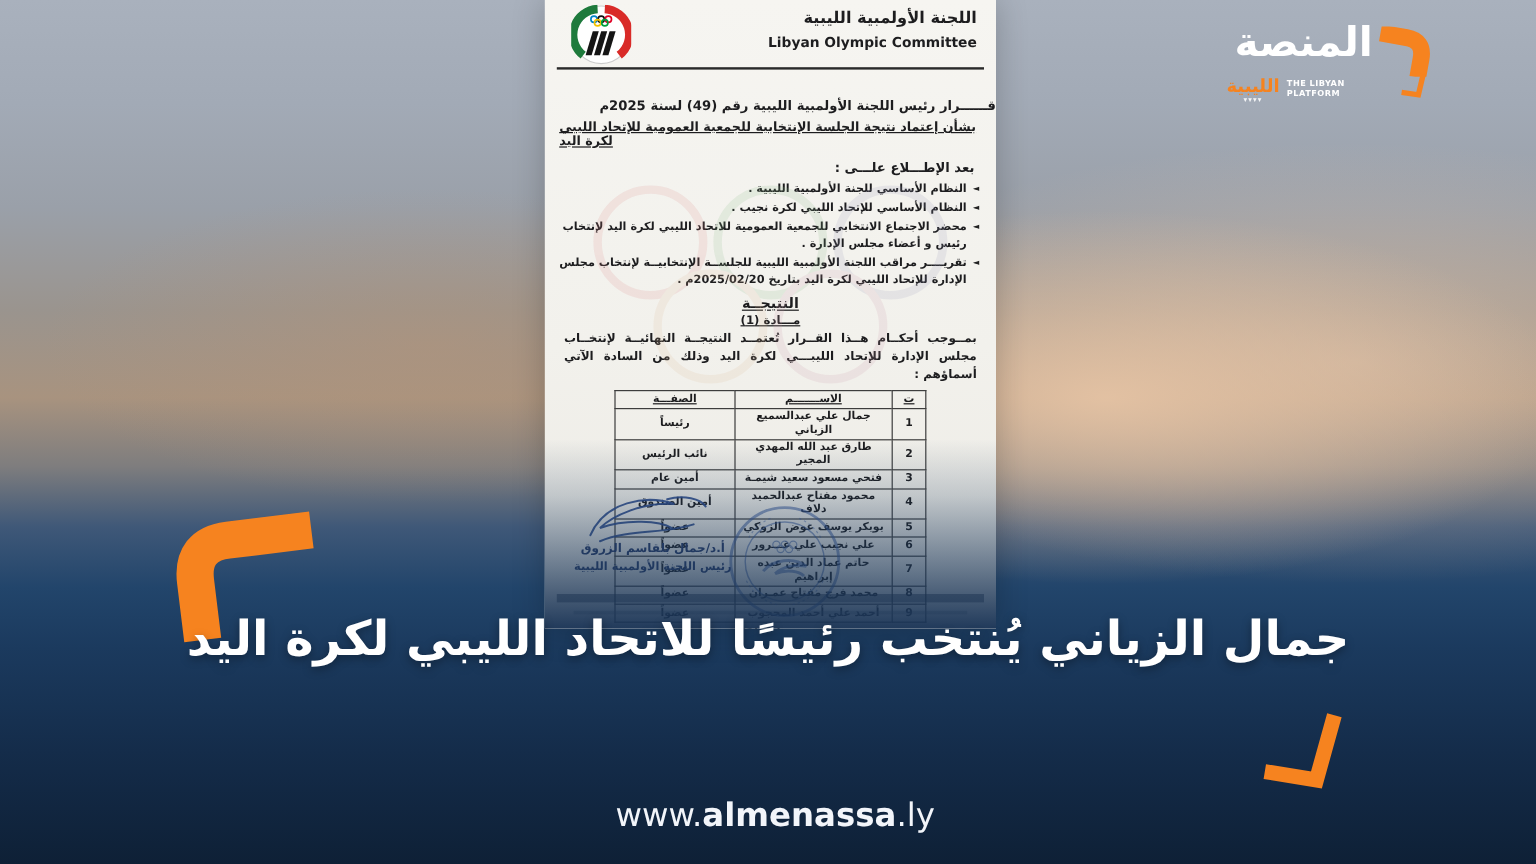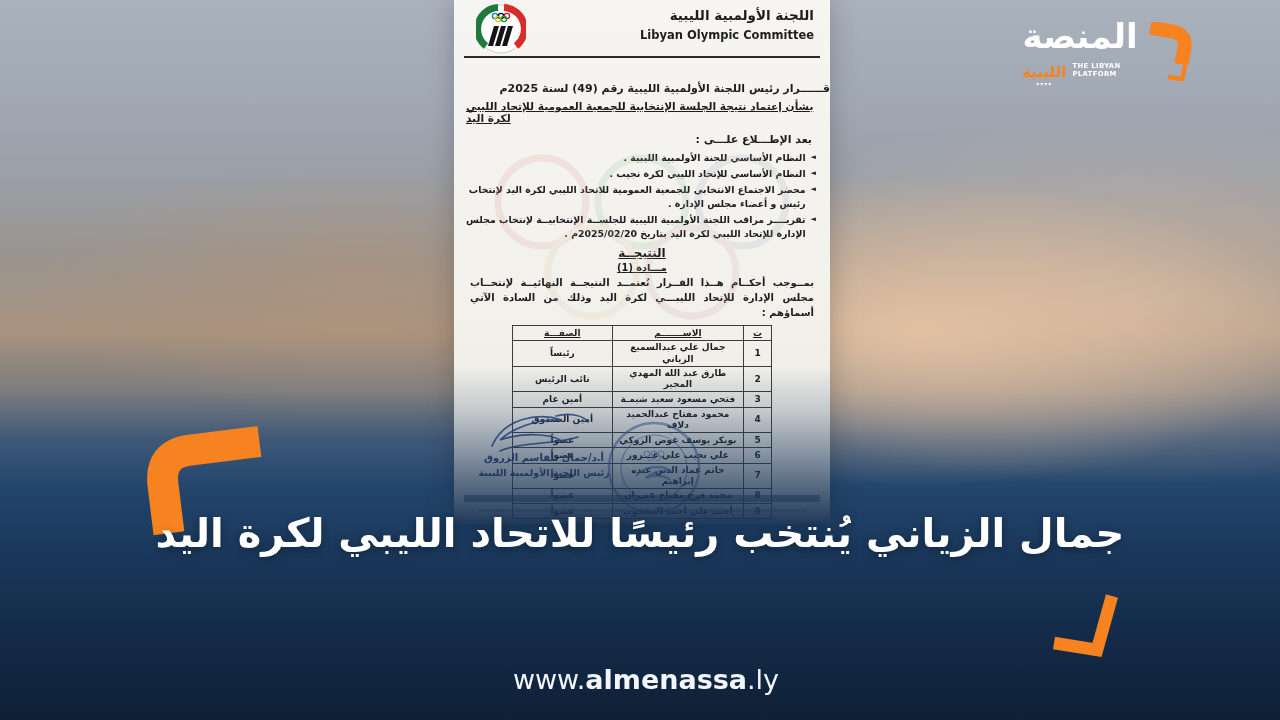--- a/index.html
+++ b/index.html
@@ -57,24 +57,24 @@
   .stamp{position:absolute;left:150px;top:418px;opacity:.55;}
   .doc-footerbar{position:absolute;left:10px;right:10px;bottom:22px;height:7px;background:#1c2533;opacity:.5;}
   .doc-footerline{position:absolute;left:24px;right:24px;bottom:12px;height:3px;background:#5a6470;opacity:.35;}
   .doc-fade{
     position:absolute;left:0;right:0;bottom:0;height:158px;pointer-events:none;
     background:linear-gradient(180deg, rgba(30,60,95,0) 0%, rgba(30,60,95,0.22) 30%,
       rgba(28,56,90,0.6) 65%, rgba(26,52,86,0.97) 100%);
   }
   
   .brand{position:absolute;left:1016px;top:20px;width:184px;height:68px;}
-  .brand-name-ar{position:absolute;left:0;top:-4px;width:128px;text-align:center;
+  .brand-name-ar{position:absolute;left:0;top:-4px;width:128px;text-align:right;
     font-size:34px;font-weight:bold;color:#fff;direction:rtl;letter-spacing:-1px;}
   .brand-mark-main{position:absolute;left:128px;top:2px;}
-  .brand-row2{position:absolute;left:6px;top:42px;display:flex;align-items:flex-start;gap:6px;}
+  .brand-row2{position:absolute;left:6px;top:42px;display:flex;align-items:center;gap:6px;}
   .brand-country{font-size:15px;font-weight:bold;color:#f6831f;line-height:1;}
   .brand-ticks{display:block;font-size:6px;color:#fff;opacity:.9;letter-spacing:1px;text-align:center;line-height:5px;}
   .brand-tagline{font-size:6.8px;font-weight:bold;color:#fff;line-height:1.2;letter-spacing:.4px;direction:ltr;}
   .brand-mark-small{position:absolute;left:150px;top:40px;}
   
   .deco-elbow{position:absolute;left:146px;top:432px;transform:rotate(-7deg);}
   .deco-corner{position:absolute;left:1048px;top:592px;}
   
   .headline{
     position:absolute;left:0;right:0;top:510px;text-align:center;direction:rtl;

